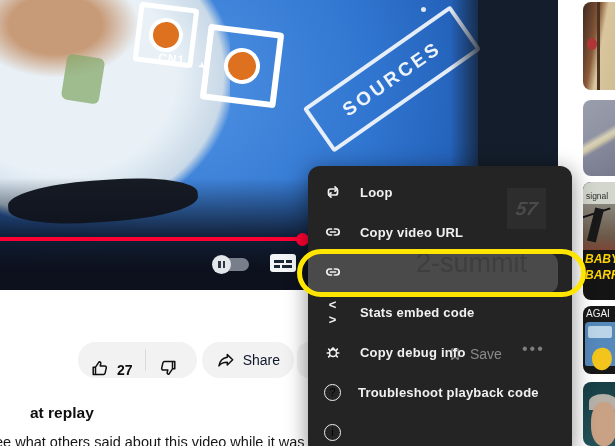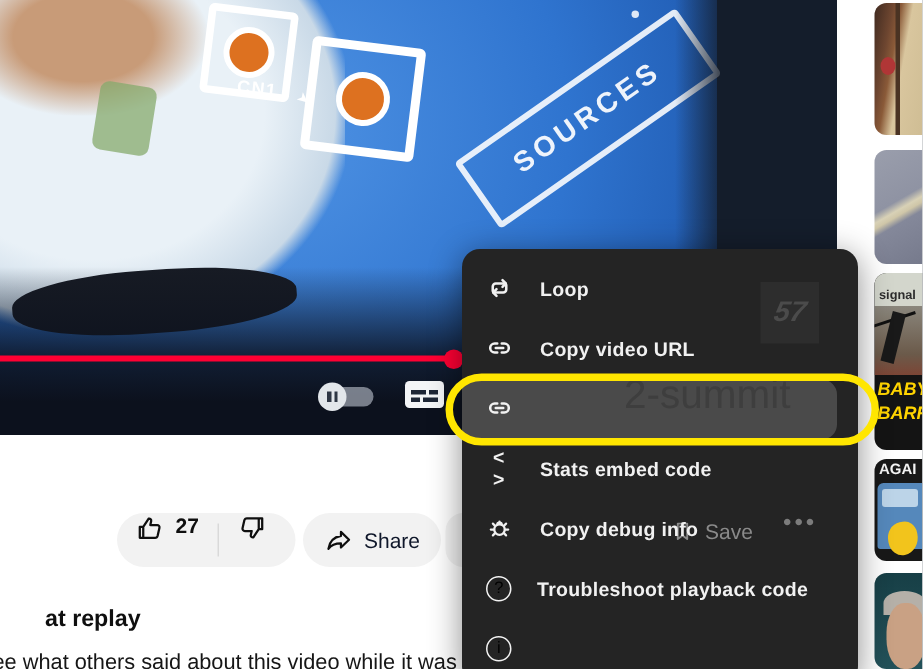--- a/index.html
+++ b/index.html
@@ -45,21 +45,21 @@
       display:flex;align-items:center;justify-content:center;gap:2px;}
   .autoplay .bar{width:2.5px;height:7px;background:#2e3644;}
   .cc{left:270px;top:254px;width:26px;height:18px;background:#f3f5f7;border-radius:3px;z-index:2;}
   .cc i{position:absolute;background:#1d2636;height:2.5px;}
   .cc .l1{left:4px;top:6px;width:10px;}  .cc .l2{left:16px;top:6px;width:6px;}
   .cc .l3{left:4px;top:11px;width:6px;}  .cc .l4{left:12px;top:11px;width:10px;}
 
   
   .pill{background:#f2f2f2;border-radius:18px;display:flex;align-items:center;z-index:1;}
   .like-pill{left:78px;top:342px;width:119px;height:36px;}
-  .like-seg,.dislike-seg{display:flex;align-items:flex-start;height:100%;}
+  .like-seg,.dislike-seg{display:flex;align-items:flex-end;height:100%;}
   .like-seg{padding:0 12px 0 12px;gap:7px;}
   .dislike-seg{padding:0 14px 0 12px;}
   .like-count{font-size:14px;font-weight:bold;color:#0f0f0f;}
   .pill-divider{width:1px;height:22px;background:#d9d9d9;}
   .share-pill{left:202px;top:342px;width:92px;height:36px;padding:0 14px;gap:7px;box-sizing:border-box;}
   .share-label{font-size:14px;font-weight:normal;color:#0f172a;}
   .download-arc{left:297px;top:342px;width:12px;height:36px;border-radius:18px 0 0 18px;background:#f2f2f2;z-index:4;}
 
   
   .chat-heading{left:0;top:404px;font-size:15.5px;font-weight:bold;color:#0f0f0f;z-index:1;margin-left:30px;}
@@ -93,28 +93,28 @@
       box-sizing:border-box;z-index:9;pointer-events:none;}
 
   
   .thumb{left:583px;width:32px;border-radius:8px 0 0 8px;overflow:hidden;z-index:1;}
   .t1{top:2px;height:88px;background:linear-gradient(100deg,#3f2a20 0%,#6e4630 26%,#8a5a38 38%,#d9c69e 55%,#cfbd94 100%);}
   .t1 .yarn{position:absolute;left:4px;top:36px;width:10px;height:12px;border-radius:50%;background:#b03636;}
   .t1 .spine{position:absolute;left:14px;top:0;width:3px;height:88px;background:#4a3323;}
   .t2{top:100px;height:76px;background:linear-gradient(150deg,#9a9eac 0%,#8f93a3 45%,#d8d1b6 52%,#cfc6a8 56%,#84889a 62%,#767a8c 100%);}
   .t3{top:182px;height:118px;background:#141414;}
   .t3 .band{position:absolute;left:0;top:0;width:32px;height:22px;background:#d3d6cc;}
-  .t3 .band span{position:absolute;left:3px;top:9px;font-size:8.5px;font-weight:bold;color:#2c2c2c;}
+  .t3 .band span{position:absolute;left:3px;top:9px;font-size:8.5px;font-weight:normal;color:#2c2c2c;}
   .t3 .mid{position:absolute;left:0;top:22px;width:32px;height:46px;background:linear-gradient(180deg,#8a867c 0%,#6b5a4a 70%,#7c4636 100%);}
   .t3 .fig{position:absolute;left:8px;top:26px;width:9px;height:34px;background:#191919;transform:rotate(14deg);}
   .t3 .stick{position:absolute;left:-2px;top:30px;width:30px;height:2px;background:#111;transform:rotate(-18deg);}
   .t3 .cap1,.t3 .cap2{position:absolute;font-size:12px;font-weight:bold;font-style:italic;color:#ffd400;left:2px;}
   .t3 .cap1{top:70px;} .t3 .cap2{top:86px;}
   .t4{top:306px;height:68px;background:#181818;}
-  .t4 .cap{position:absolute;left:3px;top:2px;font-size:10px;font-weight:bold;color:#f3f3f3;}
+  .t4 .cap{position:absolute;left:3px;top:2px;font-size:10px;font-weight:normal;color:#f3f3f3;}
   .t4 .van{position:absolute;left:2px;top:16px;width:30px;height:44px;background:#5588bb;border-radius:4px 0 0 2px;}
   .t4 .win{position:absolute;left:5px;top:20px;width:24px;height:12px;background:#bcd4e8;border-radius:2px;}
   .t4 .chick{position:absolute;left:9px;top:42px;width:20px;height:22px;background:#f2c41c;border-radius:50% 40% 55% 45%;transform:rotate(-12deg);}
   .t5{top:382px;height:64px;background:linear-gradient(180deg,#173f46 0%,#24525a 100%);}
   .t5 .hair{position:absolute;left:6px;top:12px;width:28px;height:16px;background:#b5b0a8;border-radius:50% 50% 0 0;}
   .t5 .face{position:absolute;left:8px;top:20px;width:26px;height:44px;background:#c9a184;border-radius:45%;}
 </style>
 </head>
 <body>
 

